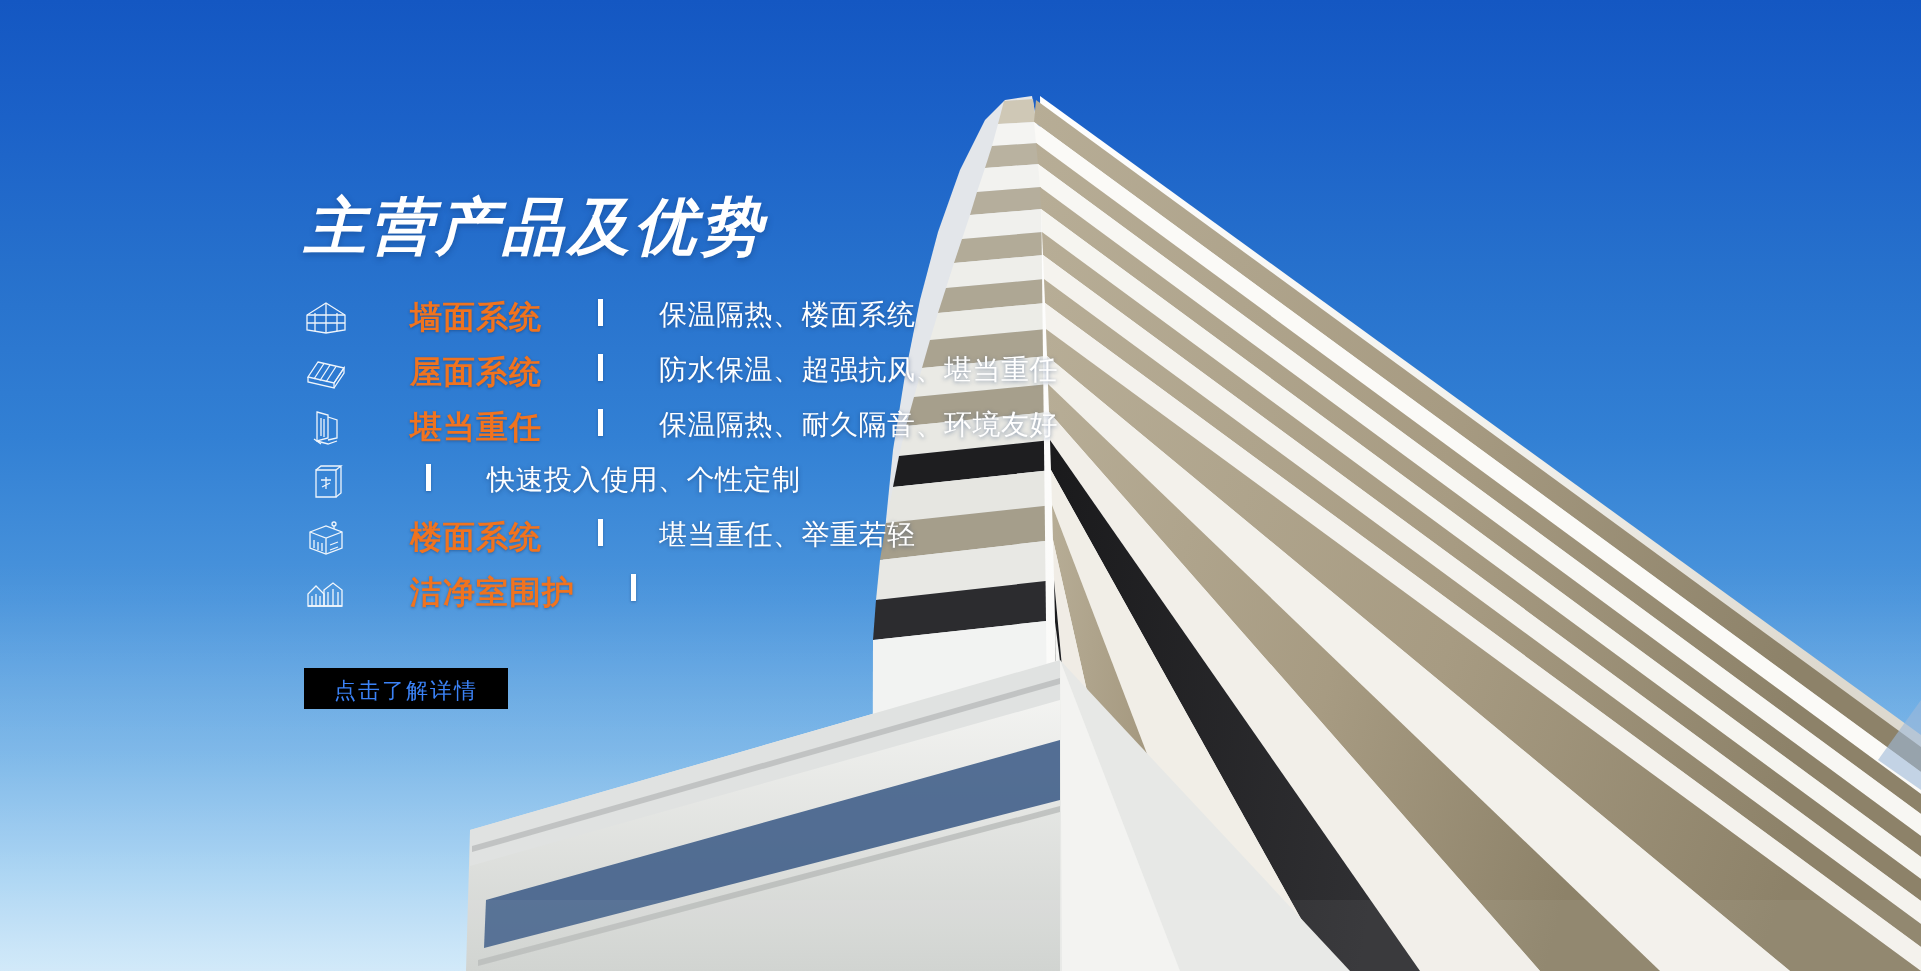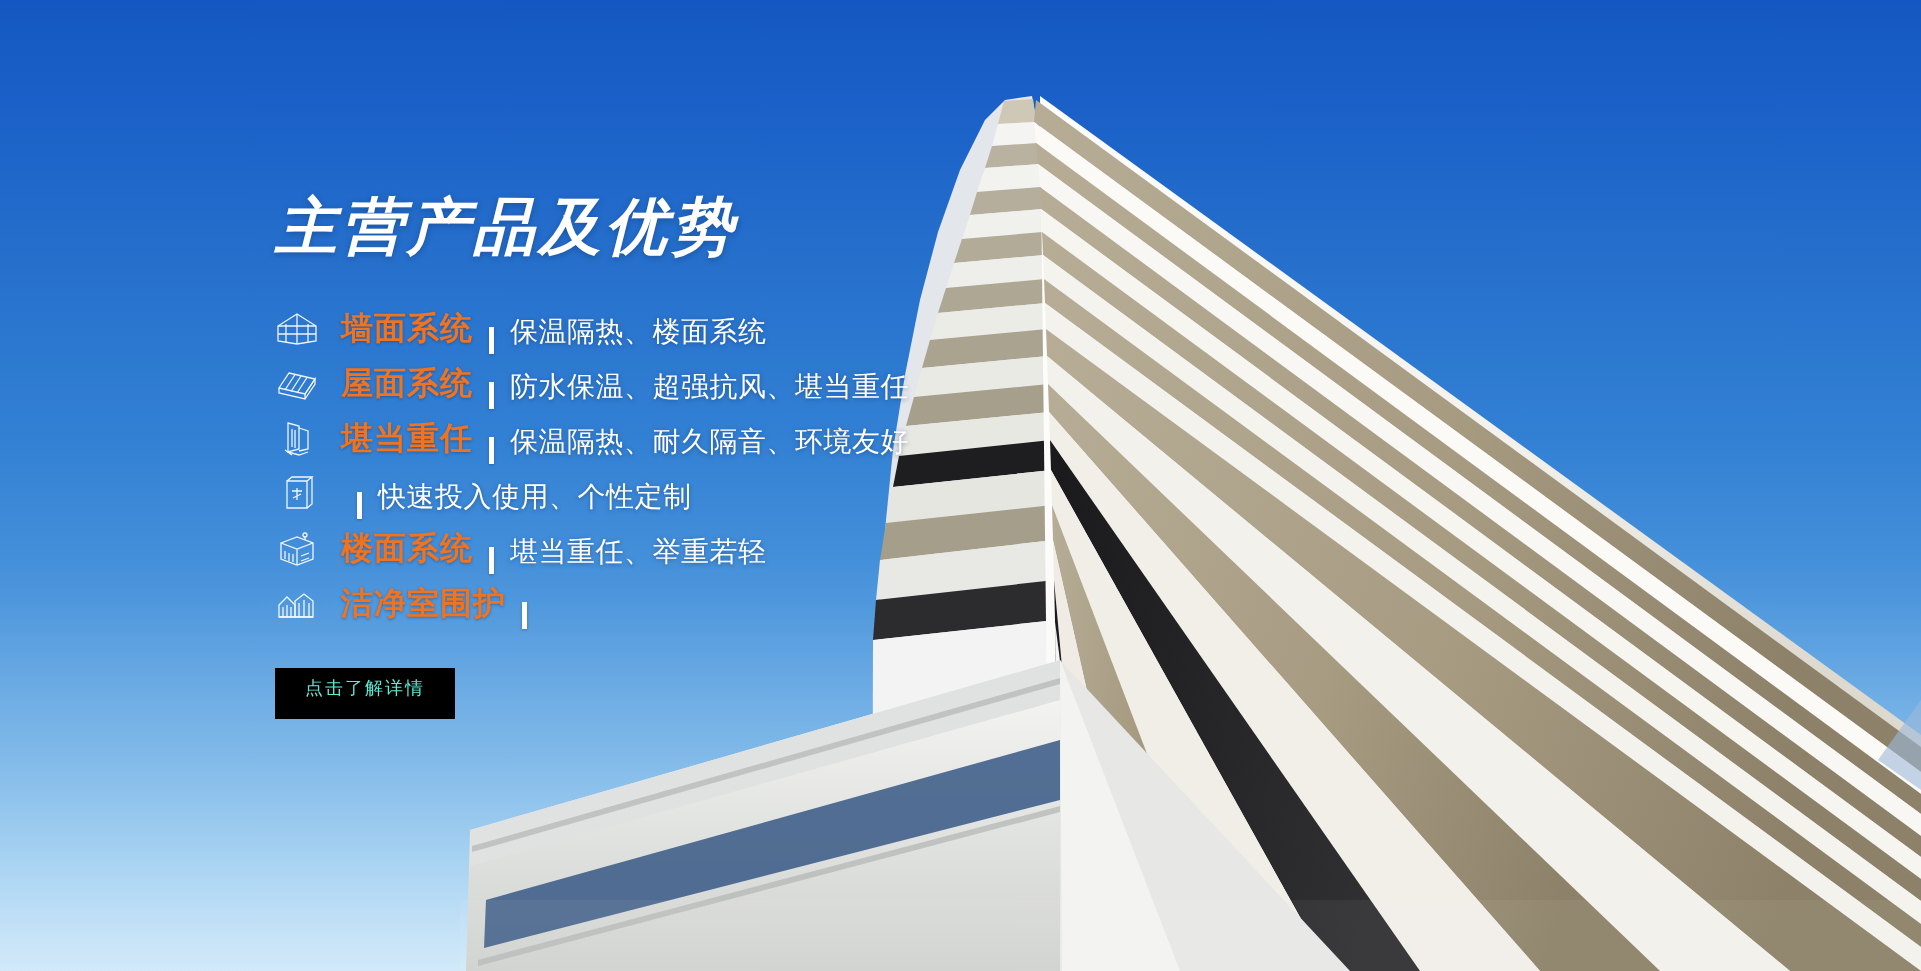--- a/index.html
+++ b/index.html
@@ -36,21 +36,21 @@
 
   
   .building-wrap {
     position:absolute; inset:0;
   }
   .building-wrap svg { position:absolute; top:0; left:0; width:1921px; height:971px; display:block; }
 
   
   .content {
     position:absolute;
-    left:275px;
+    left:304px;
     top:196px;
     width:860px;
     z-index:5;
   }
 
   .headline {
     font-size:62px;
     font-weight:bold;
     font-style:italic;
     color:#ffffff;
@@ -59,23 +59,24 @@
     text-shadow:0 2px 6px rgba(10,40,90,.35);
     white-space:nowrap;
     margin-bottom:38px;
     font-stretch:condensed;
   }
 
   .feature-list { display:block; }
 
   .feature-row {
     display:flex;
-    align-items:flex-end;
+    align-items:flex-start;
     height:55px;
     white-space:nowrap;
+    gap:40px;
   }
 
   .feat-icon {
     width:44px;
     height:44px;
     flex:0 0 44px;
     margin-right:22px;
     display:flex;
     align-items:center;
     justify-content:center;
@@ -106,24 +107,24 @@
     font-size:28px;
     color:#ffffff;
     letter-spacing:.5px;
     text-shadow:0 1px 4px rgba(20,50,100,.5);
   }
 
   .cta {
     display:inline-block;
     margin-top:42px;
     background:#000000;
-    color:#5eead4;
-    font-size:18px;
+    color:#3b82f6;
+    font-size:22px;
     letter-spacing:2px;
-    padding:11px 30px 20px 30px;
+    padding:11px 30px 6px 30px;
     border:none;
     cursor:pointer;
     font-family:"Liberation Sans", sans-serif;
     line-height:1.1;
   }
 </style>
 </head>
 <body>
 
 <div class="stage">

